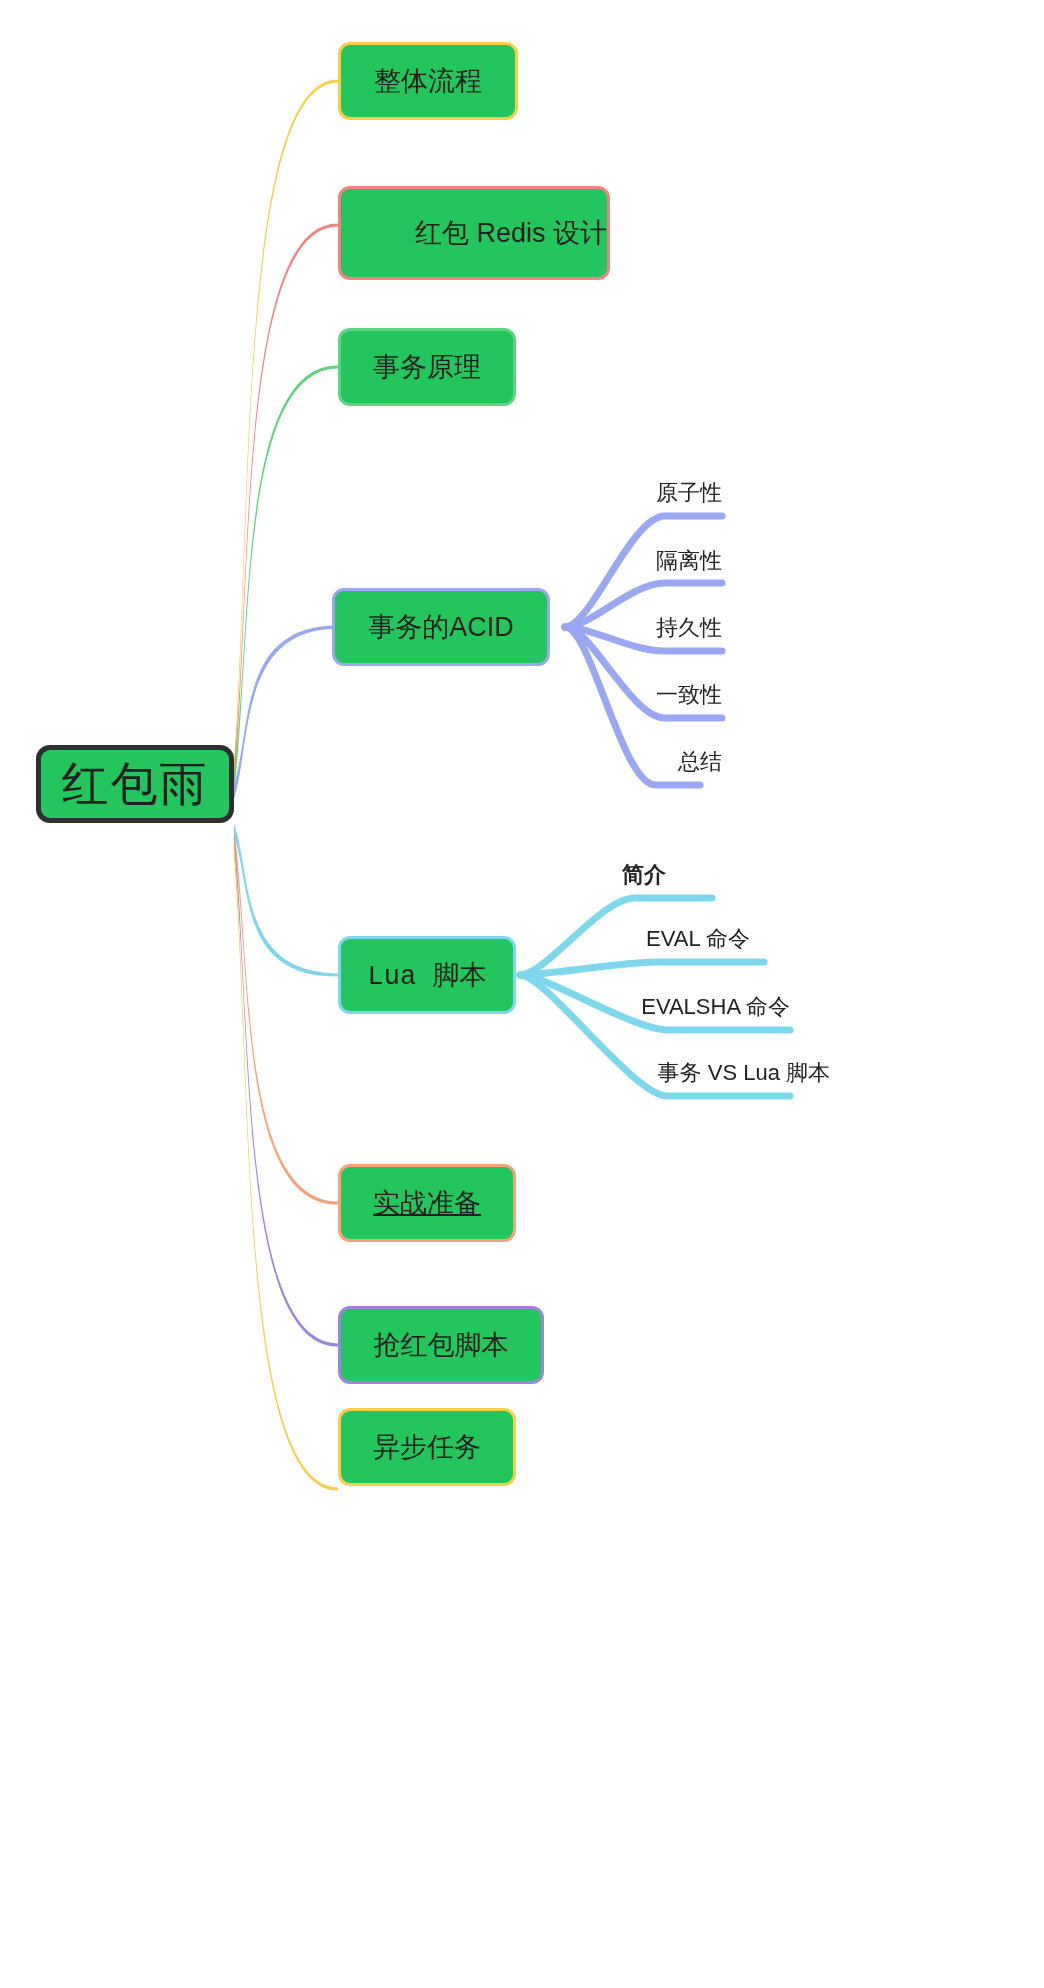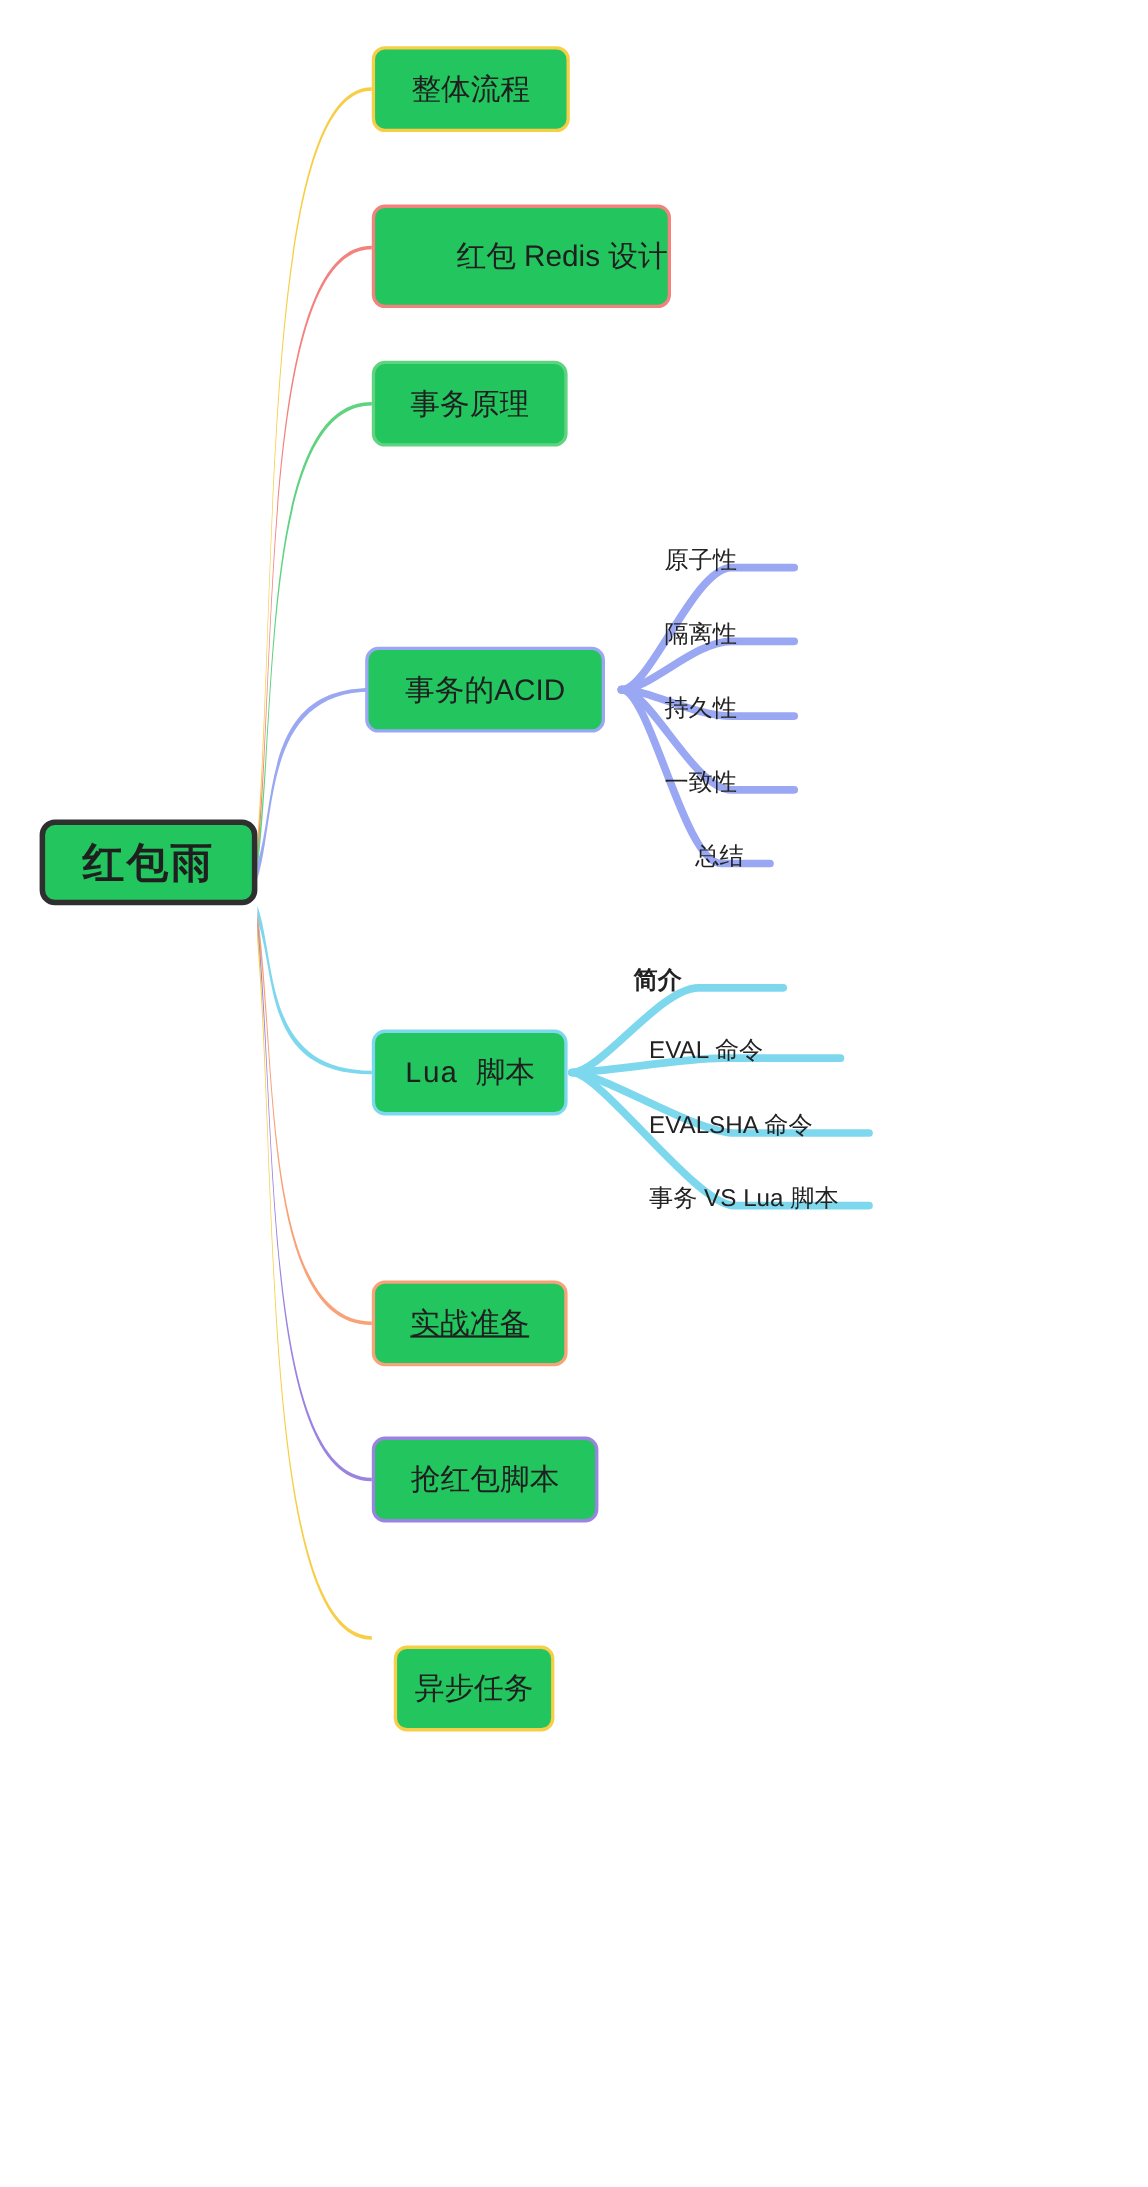--- a/index.html
+++ b/index.html
@@ -30,38 +30,37 @@
     display: flex;
     align-items: center;
     justify-content: center;
     background: #22c55e;
     white-space: nowrap;
     color: #1f1f1f;
   }
   .node-root {
     border: 5px solid #2f2f2f;
     border-radius: 14px;
-    font-size: 38px;
-    font-weight: bold;
+    font-size: 47px;
+    font-weight: normal;
     letter-spacing: 2px;
   }
   .node-main {
     border-width: 3px;
     border-style: solid;
     border-radius: 12px;
     font-size: 27px;
     font-weight: normal;
   }
   .node-leaf {
     background: transparent;
     border: none;
     font-size: 22px;
-    justify-content: flex-start;
+    justify-content: flex-end;
     color: #222222;
-    margin-top: 16px;
   }
 </style>
 </head>
 <body>
 
 <div id="mindmap">
   <svg id="edges" viewBox="0 0 1044 1988" width="1044" height="1988" xmlns="http://www.w3.org/2000/svg">
       <path d="M 234 761 C 252 512.96 238.48000000000002 79 338 79.4 L 338 82.6 C 238.48000000000002 83 252 530.96 234 779 Z" fill="#F7CE46" stroke="none"></path>
       <path d="M 234 770 C 252 570.9200000000001 238.48000000000002 223 338 223.4 L 338 226.6 C 238.48000000000002 227 252 586.9200000000001 234 786 Z" fill="#F3827E" stroke="none"></path>
       <path d="M 234 776 C 252 625.88 238.48000000000002 365 338 365.4 L 338 368.6 C 238.48000000000002 369 252 641.88 234 792 Z" fill="#5FD37F" stroke="none"></path>
@@ -125,17 +124,17 @@
       </div>
       <div class="node node-leaf" style="left: 590px; top: 1056px; width: 240px; height: 34px;">
         <span>事务 VS Lua 脚本</span>
       </div>
       <div class="node node-main" style="left: 338px; top: 1164px; width: 178px; height: 78px; border-color: rgb(249, 162, 119); text-decoration: underline;">
         <span>实战准备</span>
       </div>
       <div class="node node-main" style="left: 338px; top: 1306px; width: 206px; height: 78px; border-color: rgb(155, 131, 224); text-align: right;">
         <span>抢红包脚本</span>
       </div>
-      <div class="node node-main" style="left: 338px; top: 1496px; width: 146px; height: 78px; border-color: rgb(247, 206, 70); margin-left: 20px;">
+      <div class="node node-main" style="left: 338px; top: 1408px; width: 178px; height: 78px; border-color: rgb(247, 206, 70);">
         <span>异步任务</span>
       </div>
     </div>
 </div>
 
 </body></html>

